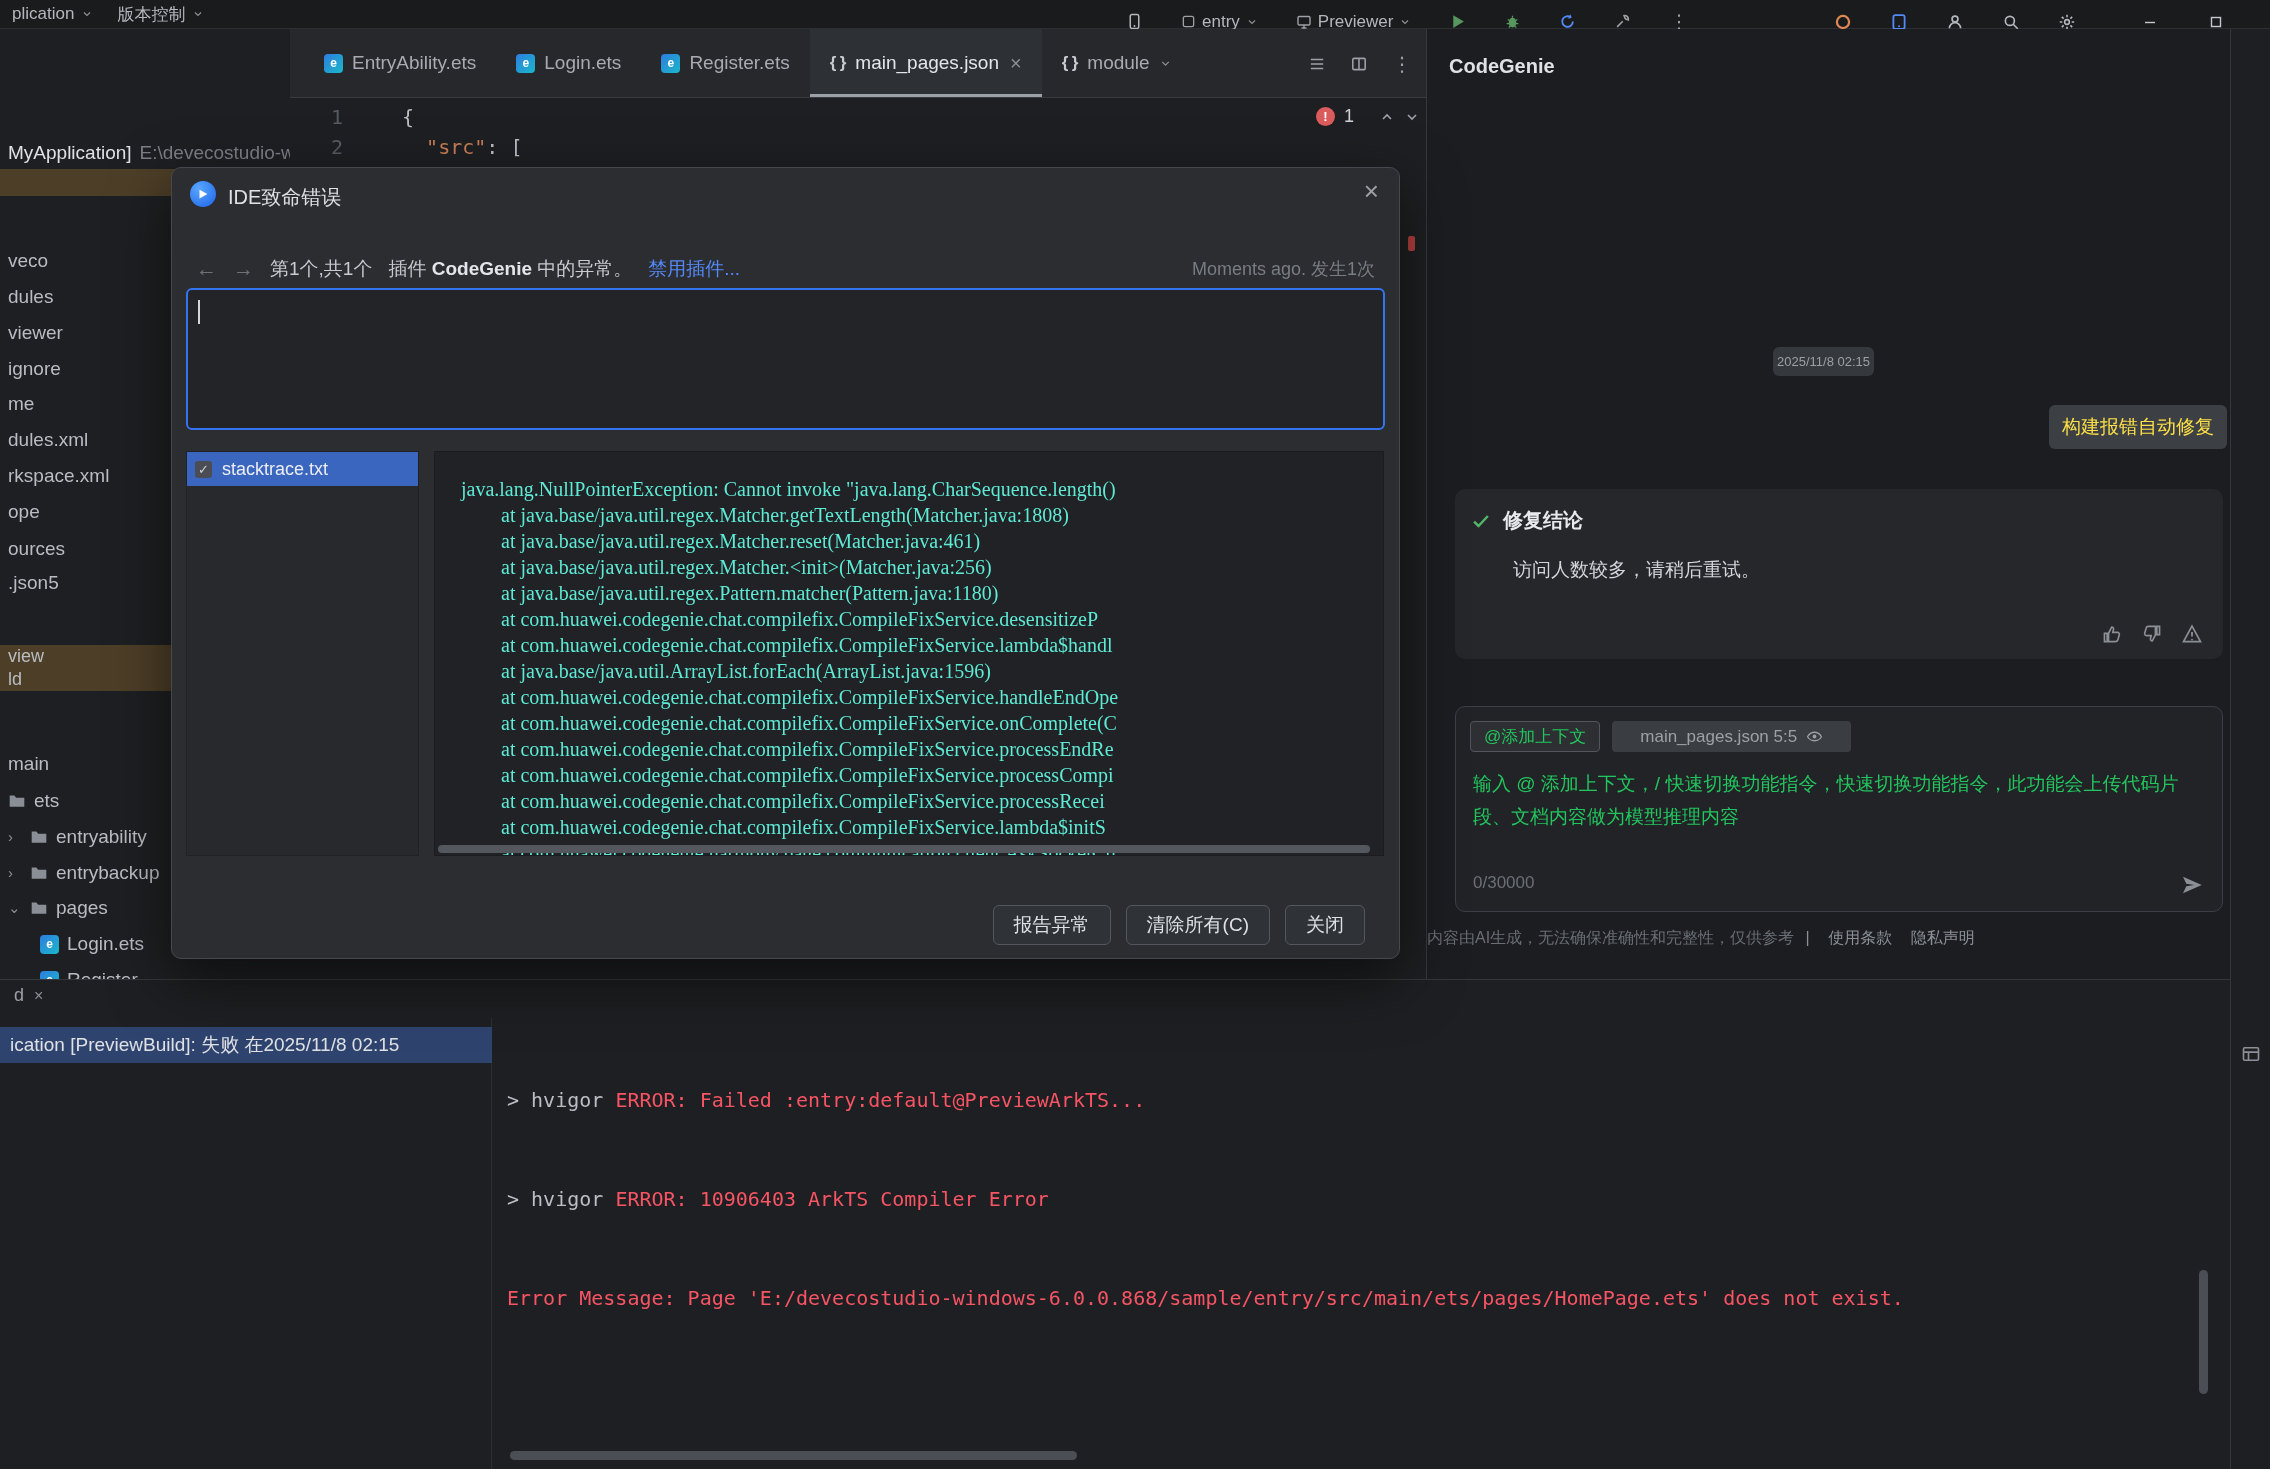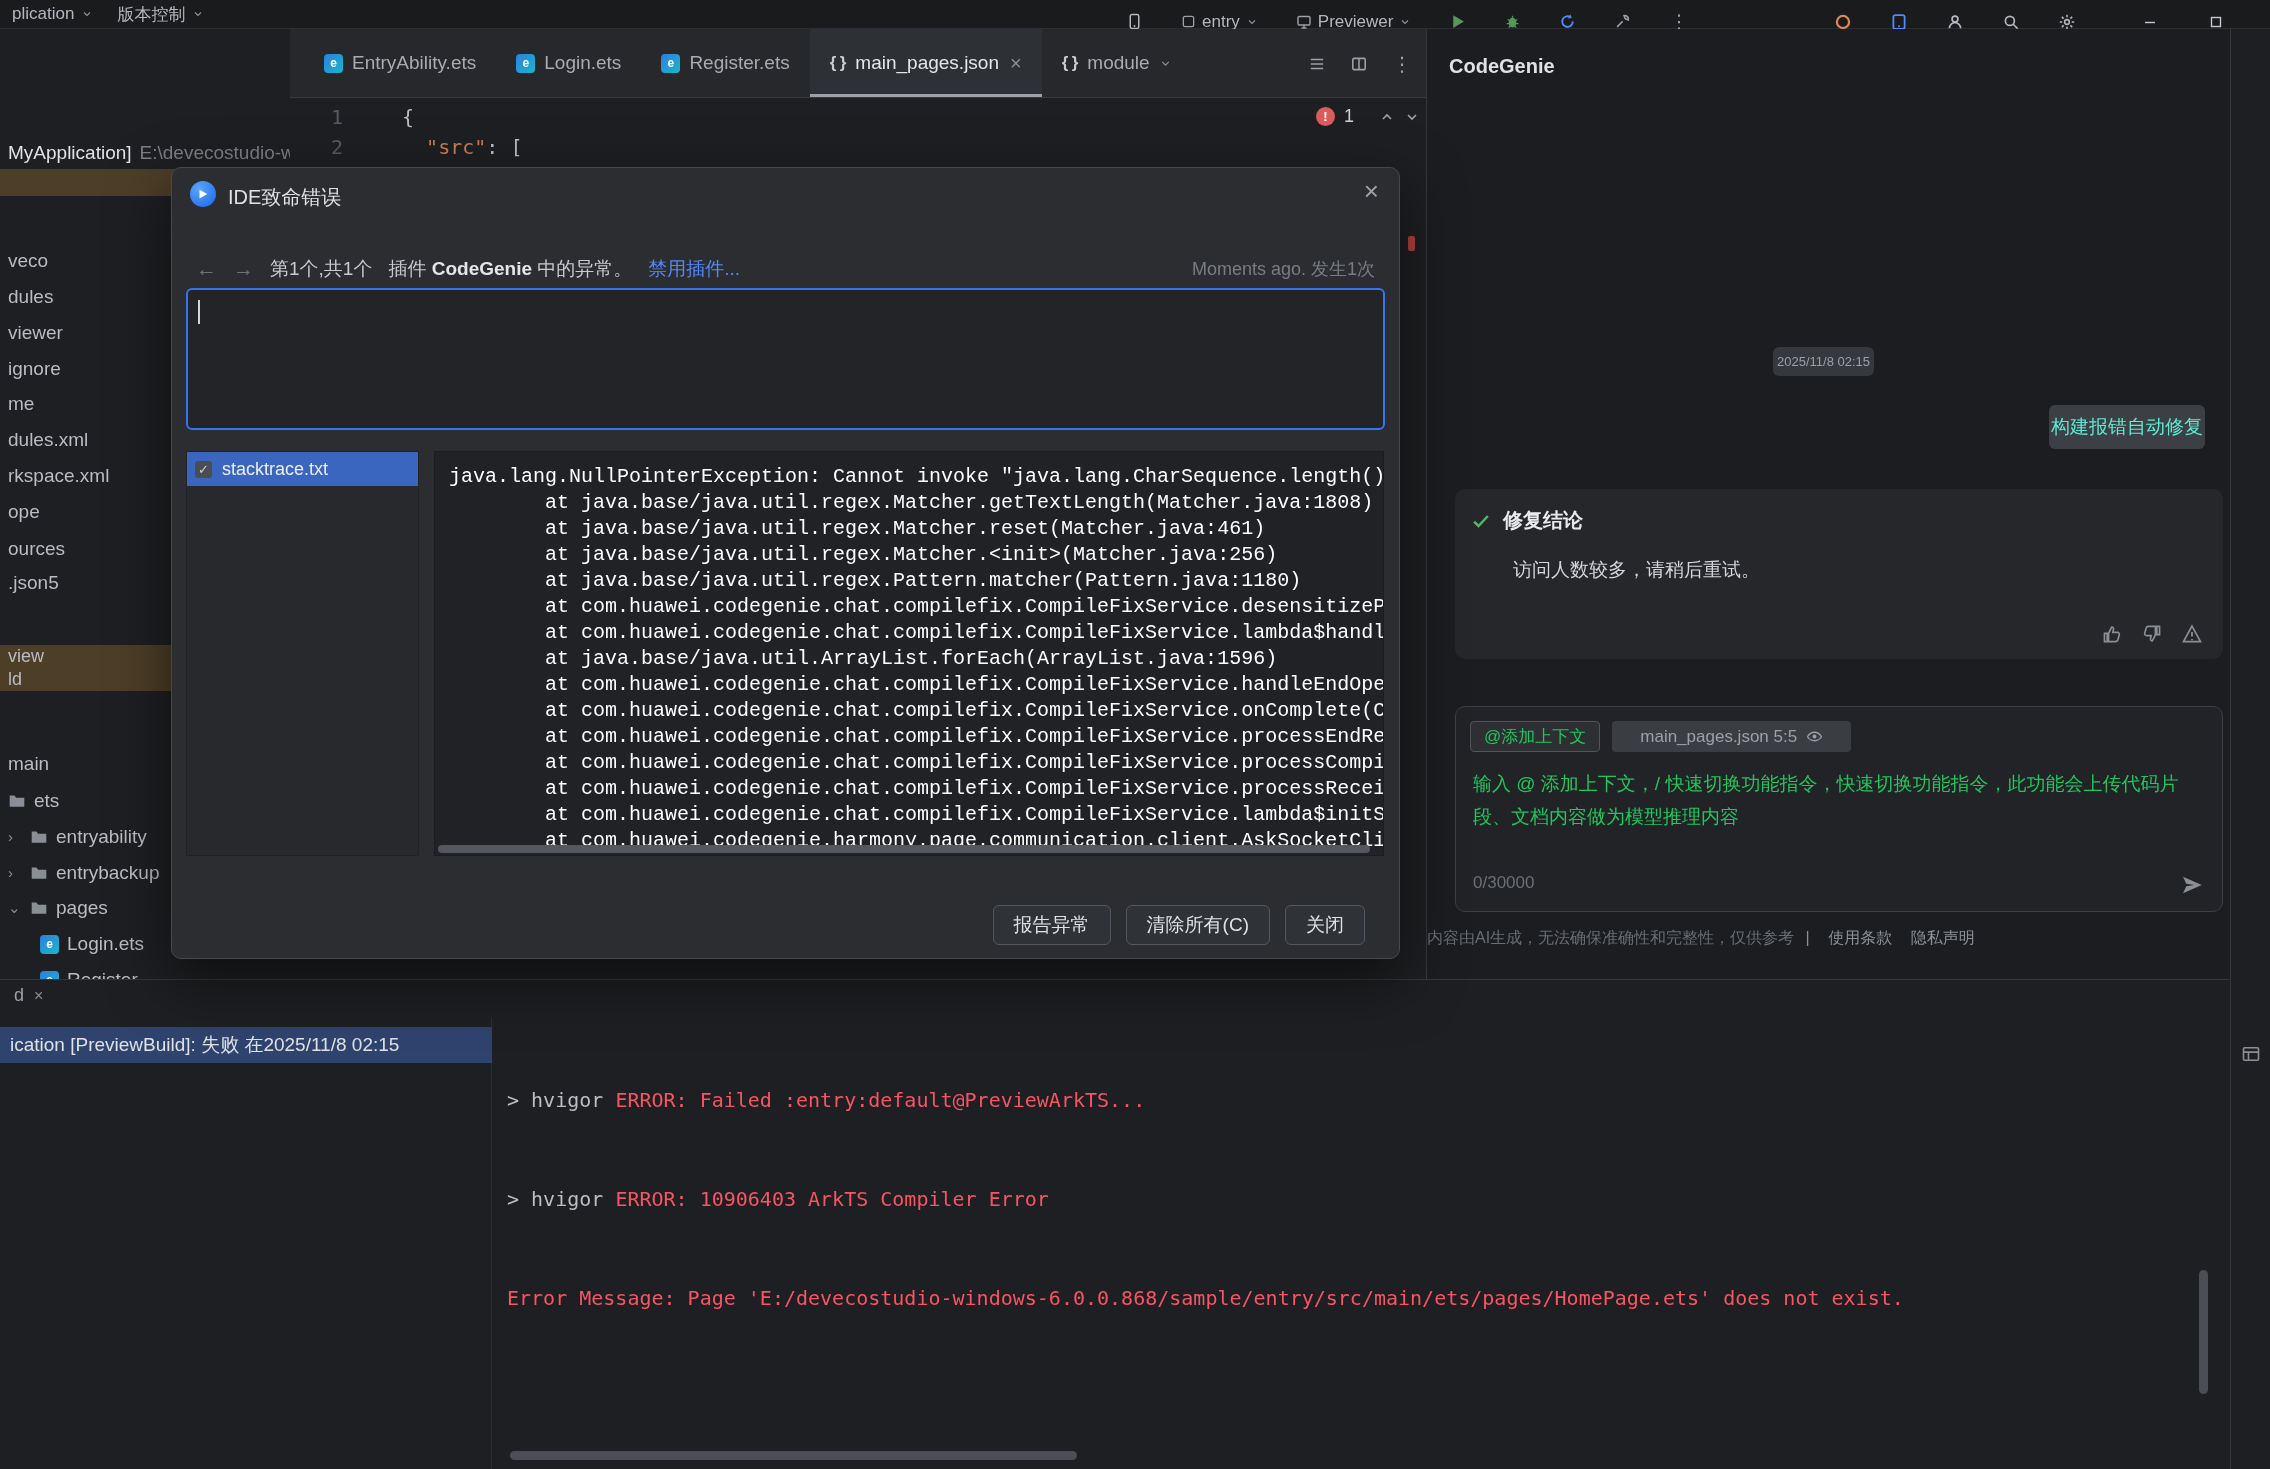--- a/index.html
+++ b/index.html
@@ -48,22 +48,22 @@
   #err-widget{position:absolute;left:1026px;top:8px;display:flex;align-items:center;gap:9px;color:#ced0d6;font-size:18px}
   .err-circle{width:19px;height:19px;border-radius:50%;background:#db5c5c;color:#fff;font-size:13px;font-weight:bold;
               display:flex;align-items:center;justify-content:center}
   .err-stripe{position:absolute;left:1118px;top:138px;width:7px;height:15px;background:#b3403f;border-radius:2px}
 
   
   #codegenie{position:absolute;left:1426px;top:29px;width:804px;height:950px;background:#1b1d20;border-left:1px solid #35373b}
   #cg-title{position:absolute;left:22px;top:26px;font-size:20px;font-weight:bold;color:#dfe1e5}
   #cg-time{position:absolute;left:346px;top:318px;background:#35383c;color:#9ba0a7;font-size:13px;
            padding:7px 4px;border-radius:6px}
-  #cg-fixbtn{position:absolute;left:622px;top:376px;width:156px;height:44px;background:#3c3f44;border-radius:6px;
-             display:flex;align-items:center;justify-content:center;font-size:19px;color:#5eead4}
+  #cg-fixbtn{position:absolute;left:622px;top:376px;width:178px;height:44px;background:#3c3f44;border-radius:6px;
+             display:flex;align-items:center;justify-content:center;font-size:19px;color:#fde047}
   .cg-card{position:absolute;left:28px;width:768px;background:#25272b;border-radius:10px}
   #cg-result{top:460px;height:170px}
   #cg-result .hd{position:absolute;left:16px;top:18px;display:flex;align-items:center;gap:12px;color:#e8eaed;font-size:20px;font-weight:bold}
   #cg-result .bd{position:absolute;left:58px;top:68px;color:#d3d5da;font-size:19px}
   #cg-result .acts{position:absolute;right:20px;bottom:14px;display:flex;gap:18px;color:#8c9096}
   #cg-input{top:677px;height:206px;background:#212326;border:1px solid #3c4046}
   .chip-row{position:absolute;left:14px;top:14px;display:flex;gap:12px;align-items:center}
   .chip1{height:31px;display:flex;align-items:center;padding:0 13px;border:1px solid #52565c;border-radius:4px;
          background:#2d2f33;color:#22c55e;font-size:17px}
   .chip2{height:31px;display:flex;align-items:center;gap:9px;padding:0 28px;border-radius:4px;background:#3a3d42;color:#9da0a6;font-size:17px}
@@ -103,21 +103,21 @@
   .nav-right{margin-left:auto;color:#787c83;font-size:18px}
   #dlg-comment{position:absolute;left:14px;top:120px;width:1199px;height:142px;background:#222428;
                border:2px solid #3574f0;border-radius:6px}
   .caret{position:absolute;left:10px;top:10px;width:2px;height:24px;background:#d4d6da;animation:blink 1s steps(1) infinite}
   @keyframes blink{50%{opacity:0}}
   #dlg-list{position:absolute;left:14px;top:283px;width:233px;height:405px;background:#27292d;border:1px solid #202226}
   .att-row{height:34px;display:flex;align-items:center;gap:10px;padding-left:8px;background:#3b66c0;color:#eceef2;font-size:18px}
   .cbx{width:17px;height:17px;border-radius:3px;background:#4a4d53;color:#d0d2d6;font-size:13px;
        display:flex;align-items:center;justify-content:center;flex:none}
   #dlg-trace{position:absolute;left:262px;top:283px;width:950px;height:405px;background:#202226;border:1px solid #1a1c1f;overflow:hidden}
-  #dlg-trace pre{margin:4px;padding:8px 0 0 10px;font-family:Liberation Mono, monospace;font-size:20px;line-height:26px;color:#ffffff;white-space:pre}
+  #dlg-trace pre{margin:16px;padding:8px 0 0 10px;font-family:Liberation Serif, serif;font-size:20px;line-height:26px;color:#5eead4;white-space:pre}
   .trace-hthumb{position:absolute;left:266px;top:677px;width:932px;height:8px;background:#54575e;border-radius:4px}
   #dlg-btns{position:absolute;right:34px;top:737px;display:flex;gap:15px}
   .dlg-btn{height:40px;padding:0 20px;background:#2f3236;border:1px solid #54575e;border-radius:6px;
            display:flex;align-items:center;font-size:19px;color:#dfe1e5}
 </style>
 </head>
 <body>
 
 <div id="app">
 

